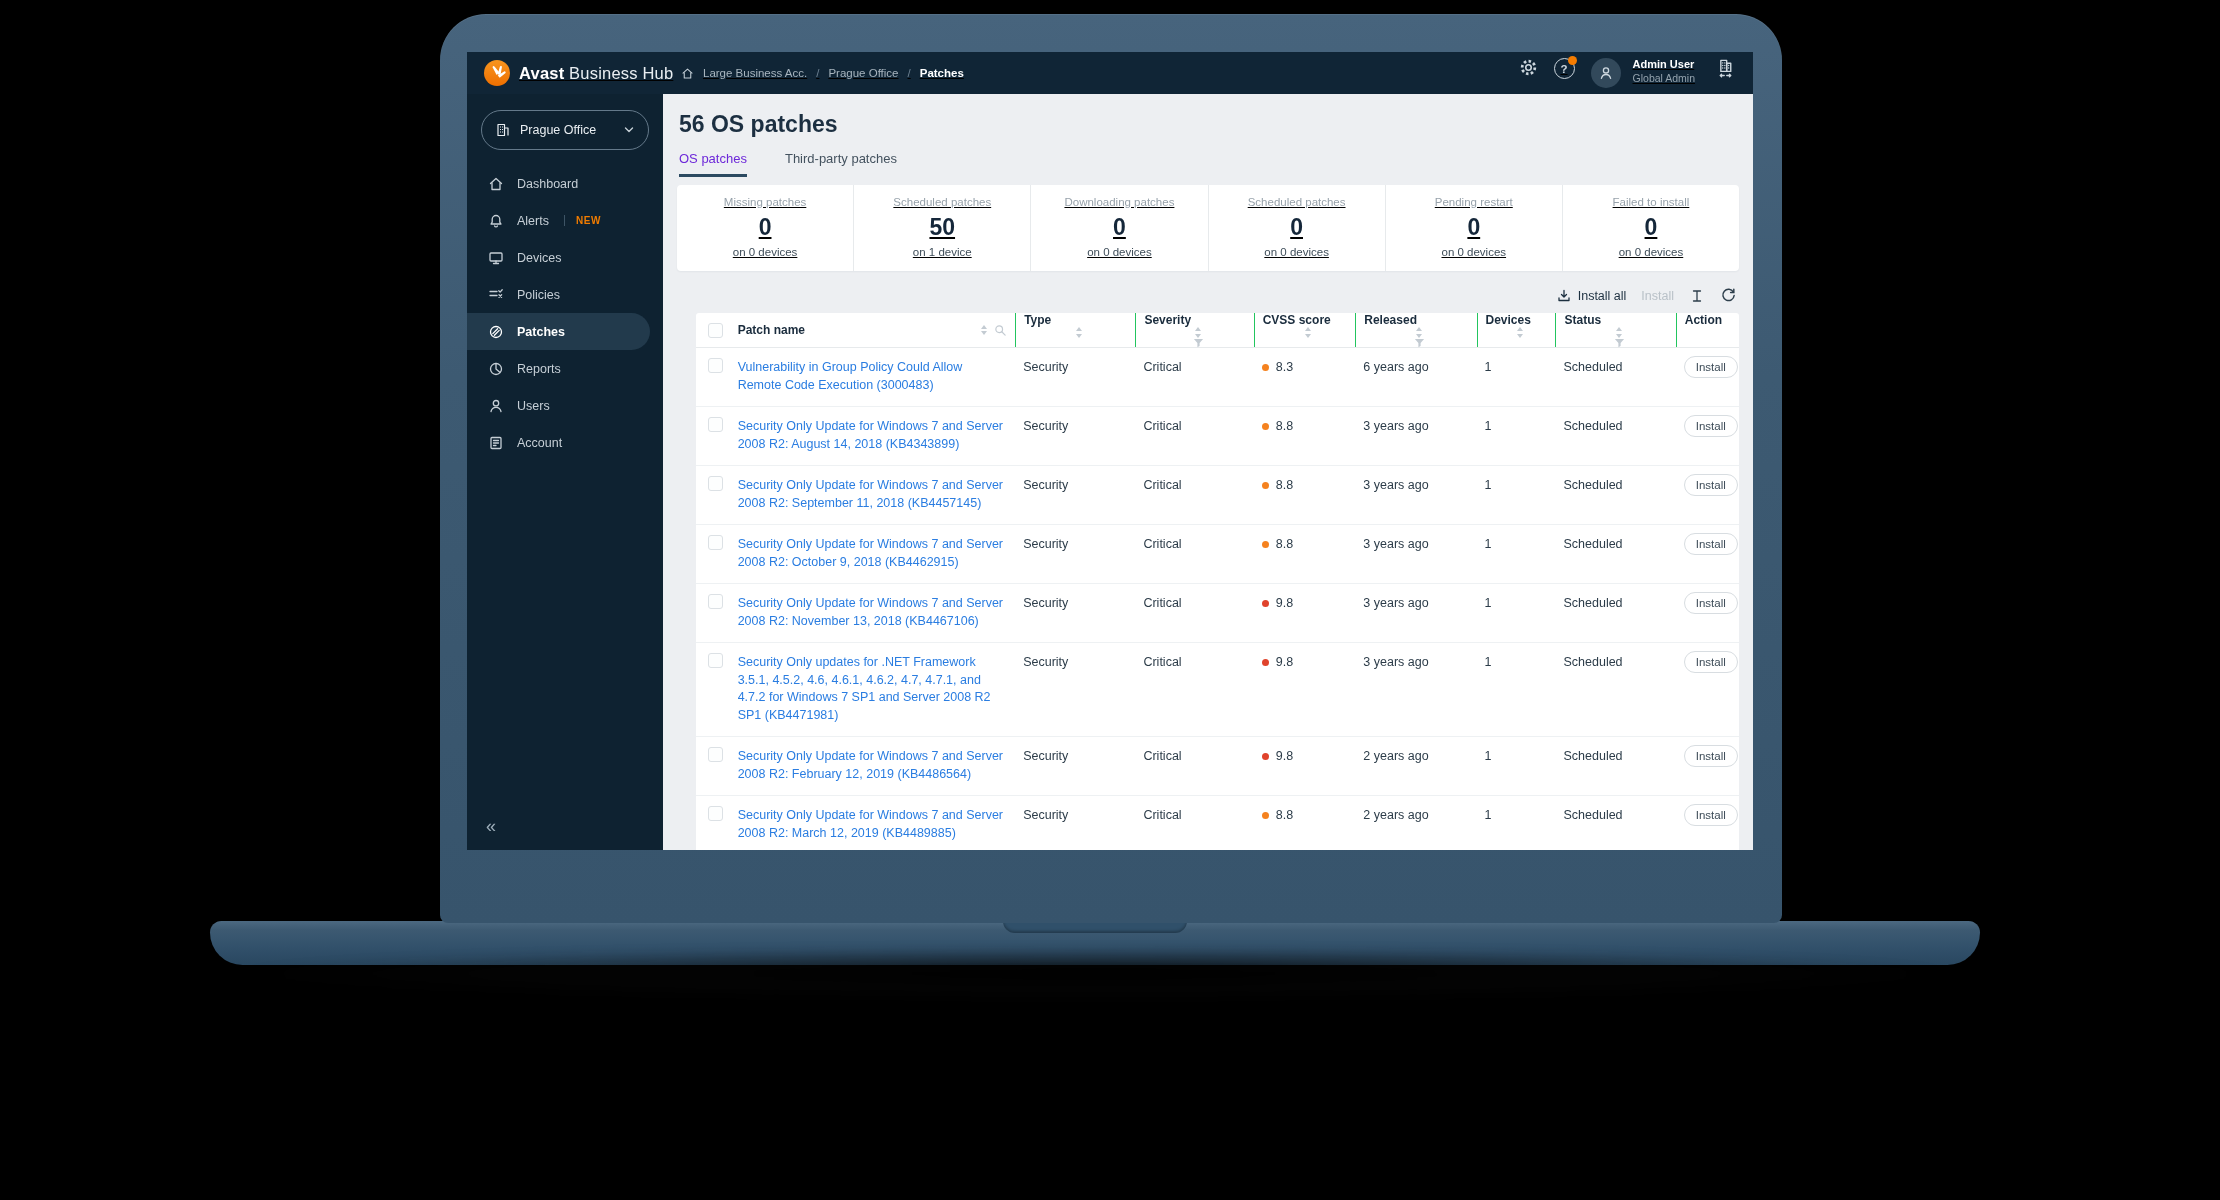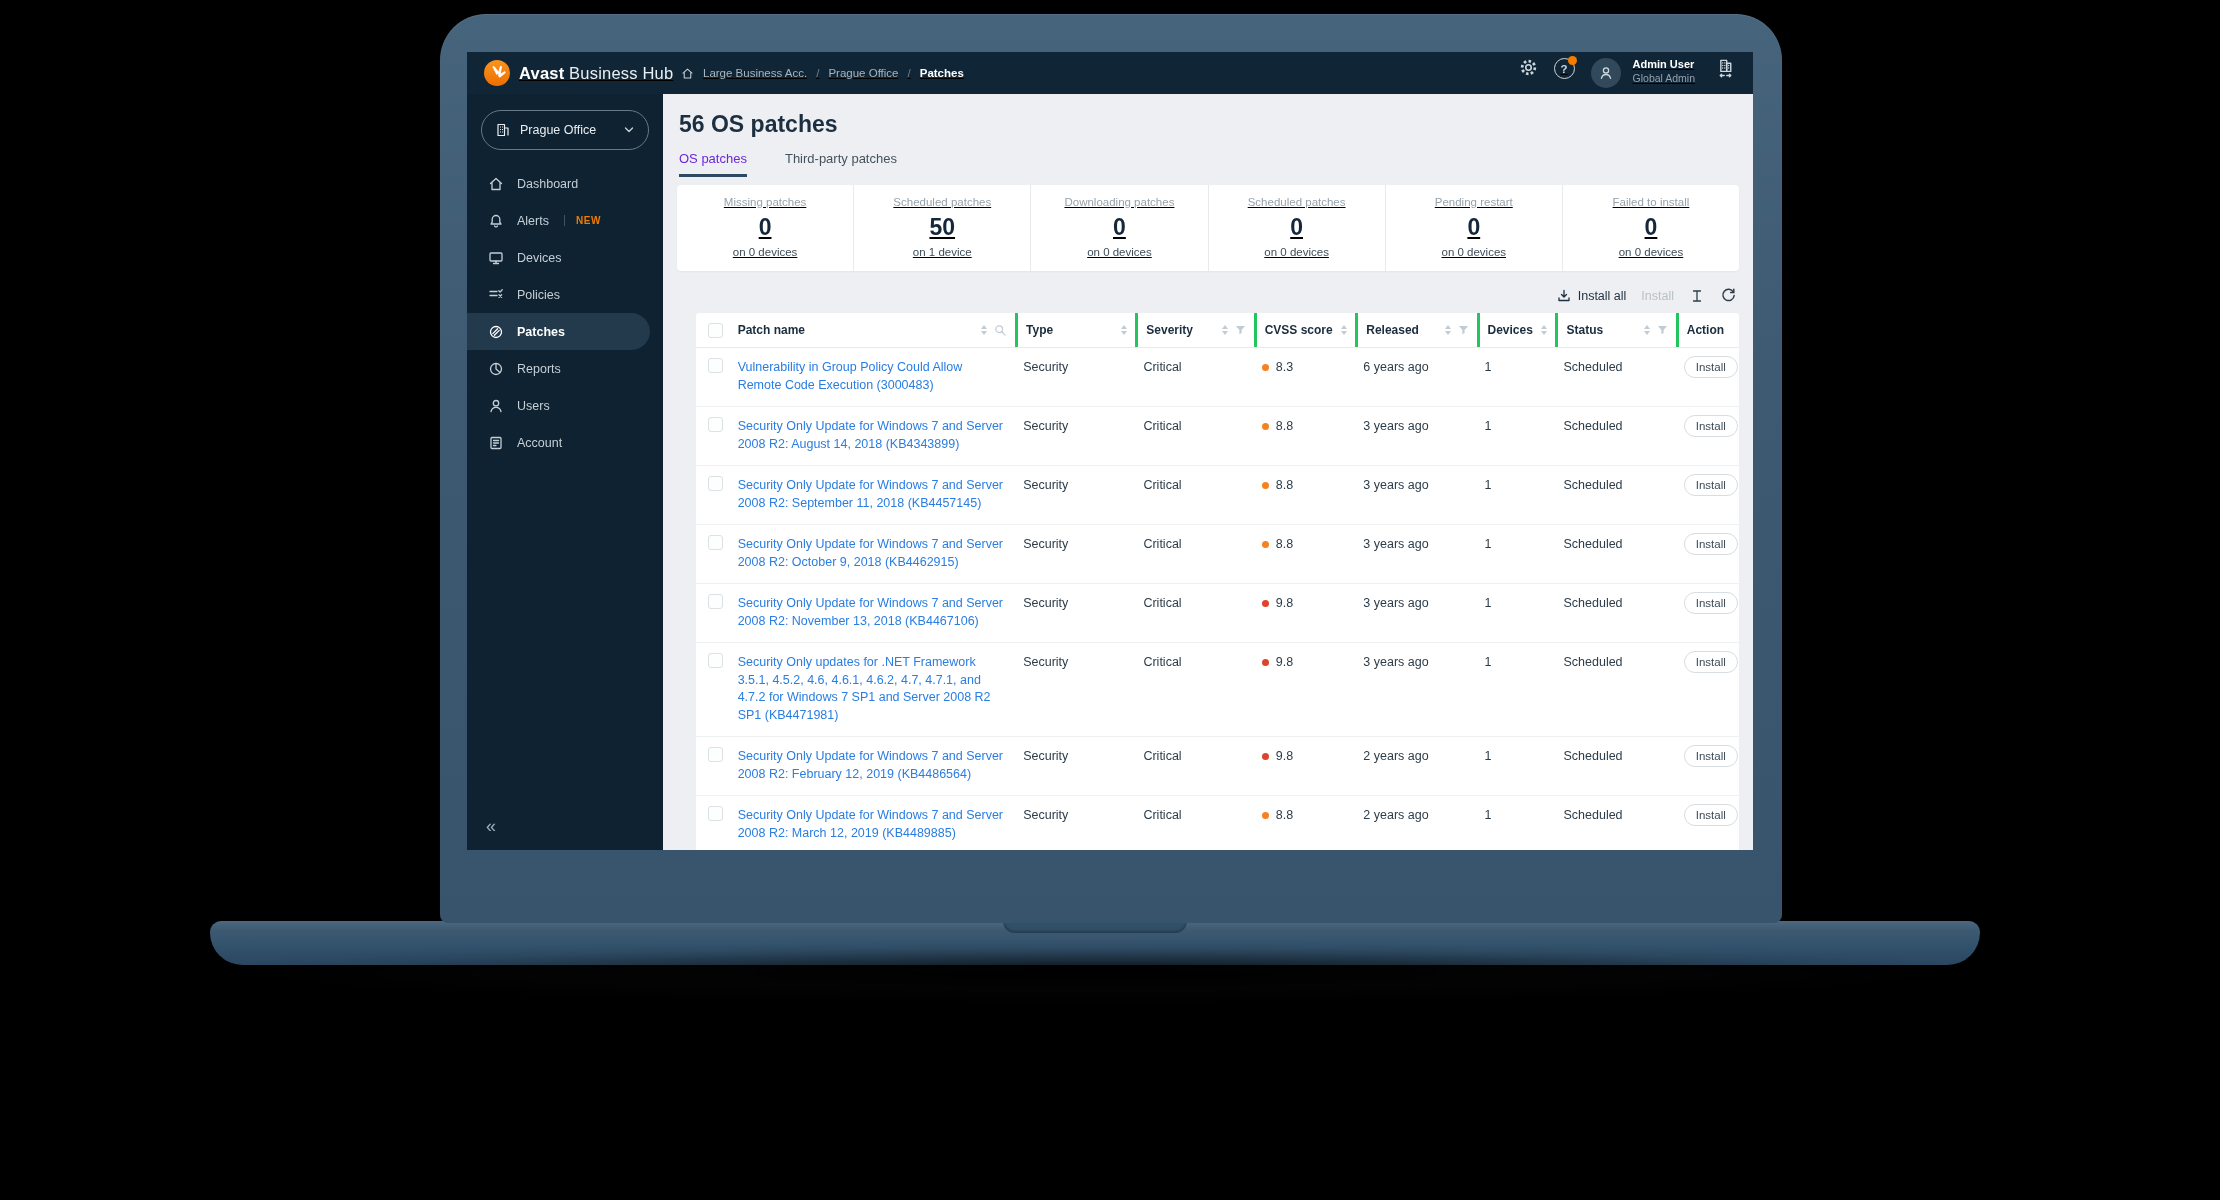--- a/index.html
+++ b/index.html
@@ -90,21 +90,21 @@
   .c0{width:34px;padding:0 0 0 12px;}
   .c1{width:290px;}
   .c2{width:122px;}
   .c3{width:120px;}
   .c4{width:103px;}
   .c5{width:123px;}
   .c6{width:80px;}
   .c7{width:122px;}
   .c8{width:64px;}
   .thead .c{align-items:center;}
-  .thead .c:nth-child(n+3){border-left:3px solid #22c55e;}
+  .thead .c:nth-child(n+3){border-left:1px solid #22c55e;flex-direction:column;}
   .hlabel{margin-right:auto;white-space:nowrap;}
   .sorter{display:inline-flex;flex-direction:column;gap:2.5px;margin-left:6px;flex:0 0 auto;}
   .tri-u{width:0;height:0;border-left:3.5px solid transparent;border-right:3.5px solid transparent;border-bottom:4px solid #c3cbd2;}
   .tri-d{width:0;height:0;border-left:3.5px solid transparent;border-right:3.5px solid transparent;border-top:4px solid #c3cbd2;}
   .hicon{margin-left:7px;display:flex;color:#c3cbd2;flex:0 0 auto;cursor:pointer;}
   .checkbox{width:15px;height:15px;border:1.5px solid #dce1e5;border-radius:3px;background:#fdfefe;display:inline-block;box-sizing:border-box;cursor:pointer;}
   .trow{display:flex;align-items:flex-start;}
   .trow + .trow{border-top:1px solid #eef1f3;}
   .trow .c{padding-top:11px;padding-bottom:12px;font-size:12.5px;color:#2c3c49;line-height:1.4;}
   .trow .c0{padding-top:10px;}

